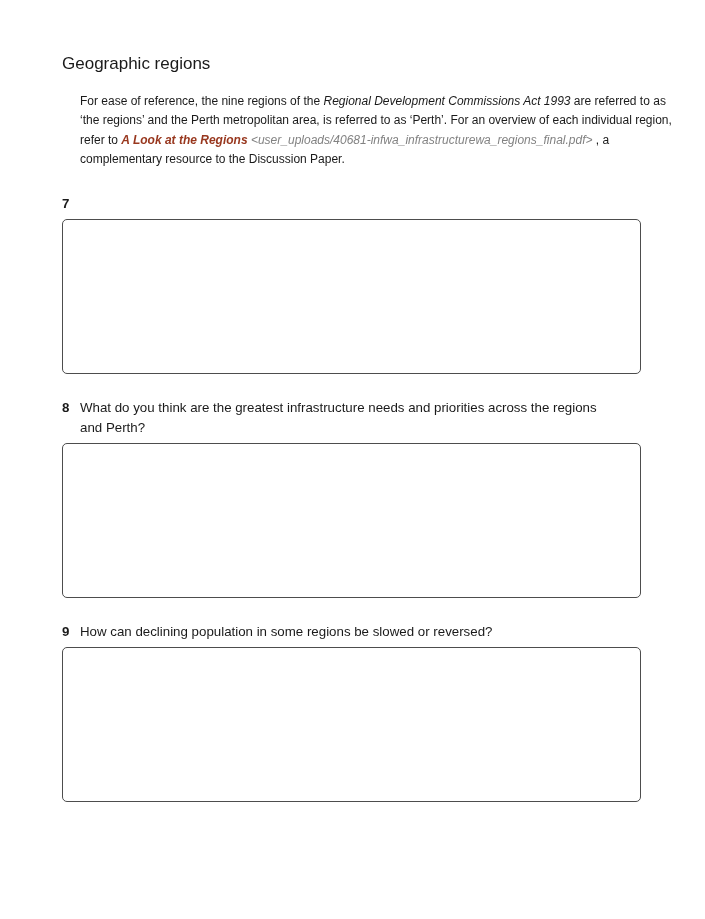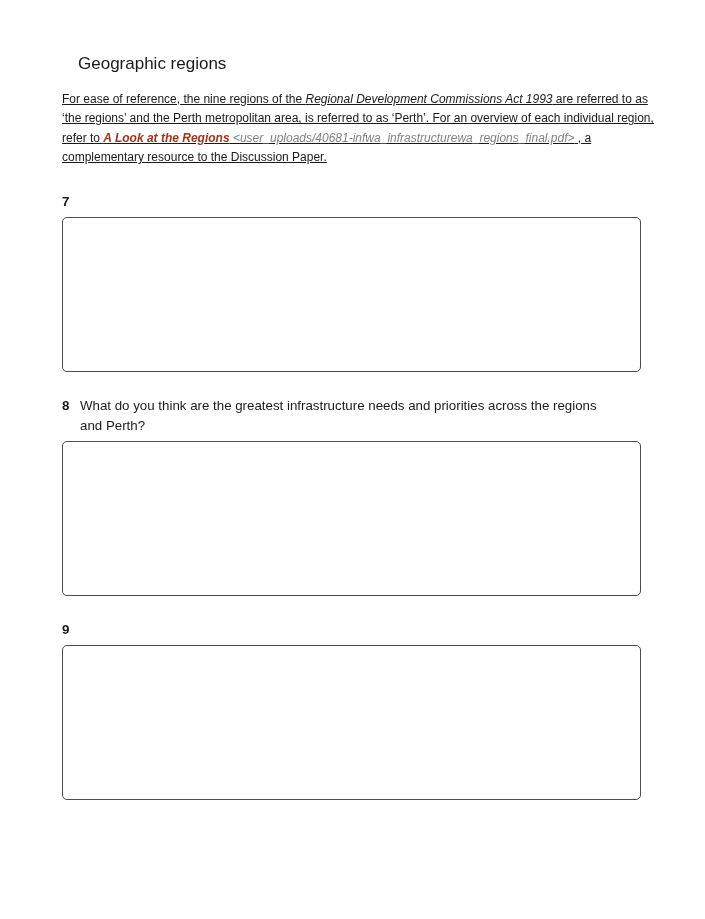--- a/index.html
+++ b/index.html
@@ -15,30 +15,29 @@
     color: #1a1a1a;
     -webkit-font-smoothing: antialiased;
   }
   .page {
     padding: 54px 48px 0 62px;
   }
   .page-title {
     font-size: 17px;
     line-height: 20px;
     font-weight: 400;
-    margin: 0 0 16px 16px;
+    margin: 0 0 16px 0;
     color: #1a1a1a;
   }
   .intro {
     width: 593px;
     font-size: 12px;
     line-height: 19.4px;
-    margin: 0;
+    margin: 18px;
     color: #1a1a1a;
-    text-decoration: underline;
   }
   .act-italic {
     font-style: italic;
   }
   .regions-link {
     font-weight: bold;
     font-style: italic;
     color: #98371e;
     text-decoration: none;
     cursor: pointer;
@@ -100,17 +99,18 @@
     <div class="q-row">
       <span class="q-num">8</span>
       <span class="q-text">What do you think are the greatest infrastructure needs and priorities across the regions and Perth?</span>
     </div>
     <textarea class="answer-box" style=""></textarea>
   </div>
 
   <div class="question-block">
     <div class="q-row">
       <span class="q-num">9</span>
+      <span class="q-text">How can declining population in some regions be slowed or reversed?</span>
     </div>
     <textarea class="answer-box" style=""></textarea>
   </div>
 
 </div>
 
 </body></html>

